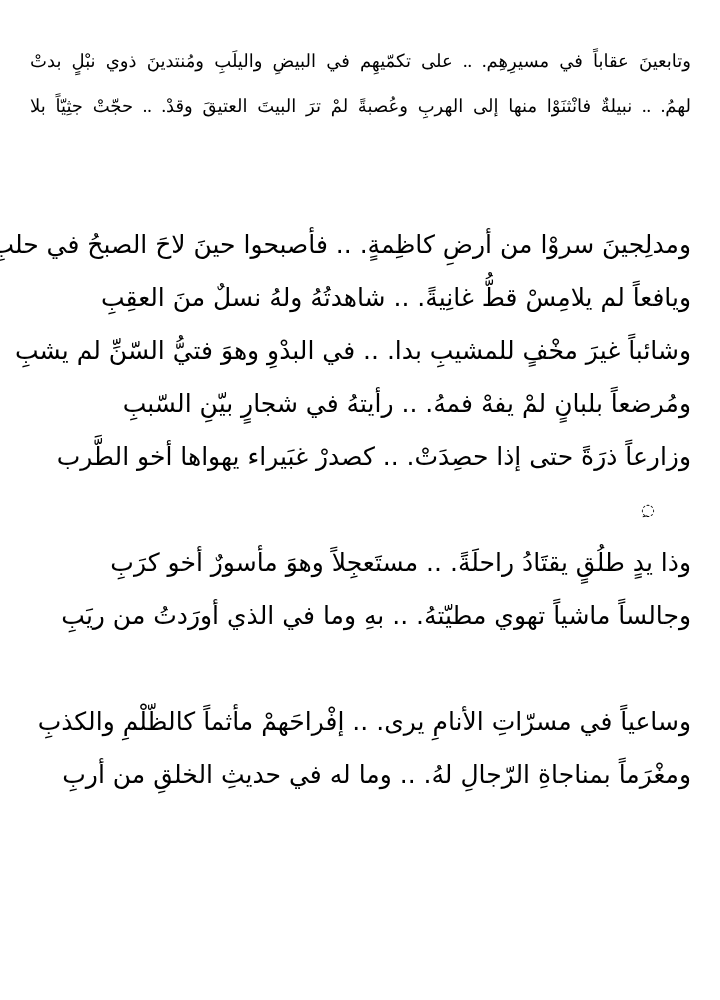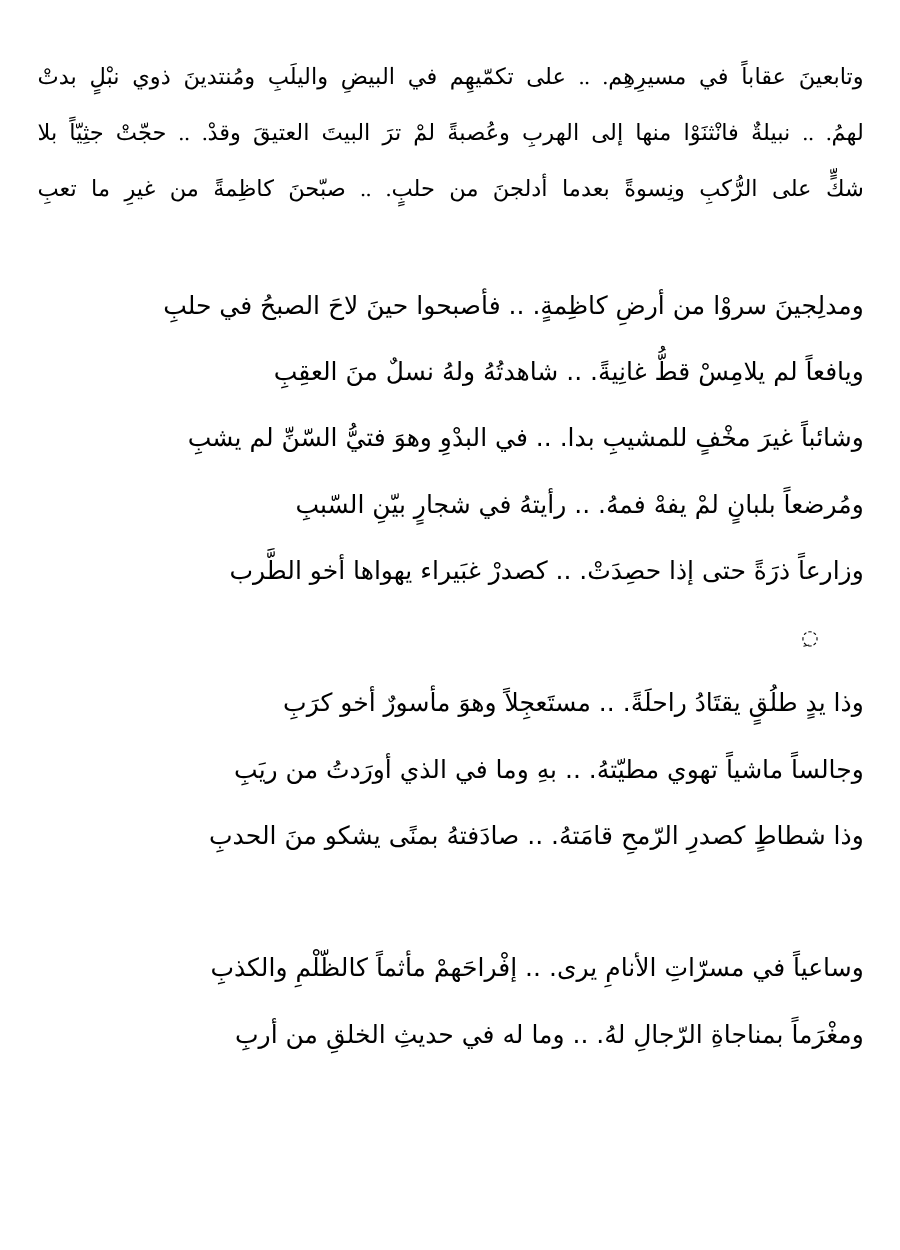--- a/index.html
+++ b/index.html
@@ -36,21 +36,21 @@
     font-family: Liberation Serif, serif;
   }
   .verses {
     position: absolute;
     top: 218px;
     right: 29px;
     left: 30px;
   }
   .verse-line {
     direction: rtl;
-    font-size: 20px;
+    font-size: 25px;
     line-height: 53px;
     height: 53px;
     text-align: right;
     white-space: nowrap;
   }
   .mark-line {
     direction: rtl;
     font-size: 16px;
     line-height: 53px;
     height: 53px;
@@ -62,35 +62,33 @@
   }
 </style>
 </head>
 <body>
 
 <div class="page">
 
   <div class="paragraph">
     <div class="para-line">وتابعينَ عقاباً في مسيرِهِم. .. على تكمّيهِم في البيضِ واليلَبِ ومُنتدينَ ذوي نبْلٍ بدتْ</div>
     <div class="para-line">لهمُ. .. نبيلةٌ فانْثنَوْا منها إلى الهربِ وعُصبةً لمْ ترَ البيتَ العتيقَ وقدْ. .. حجّتْ جثِيّاً بلا</div>
-    <div class="para-line">شكٍّ على الرُّكبِ ونِسوةً بعدما أدلجنَ من حلبٍ. .. صبّحنَ كاظِمةً من غيرِ ما تعبِ</div>
   </div>
 
   <div class="verses">
     <div class="verse-line">ومدلِجينَ سروْا من أرضِ كاظِمةٍ. .. فأصبحوا حينَ لاحَ الصبحُ في حلبِ</div>
     <div class="verse-line">ويافعاً لم يلامِسْ قطُّ غانِيةً. .. شاهدتُهُ ولهُ نسلٌ منَ العقِبِ</div>
     <div class="verse-line">وشائباً غيرَ مخْفٍ للمشيبِ بدا. .. في البدْوِ وهوَ فتيُّ السّنِّ لم يشبِ</div>
     <div class="verse-line">ومُرضعاً بلبانٍ لمْ يفهْ فمهُ. .. رأيتهُ في شجارٍ بيّنِ السّببِ</div>
     <div class="verse-line">وزارعاً ذرَةً حتى إذا حصِدَتْ. .. كصدرْ غبَيراء يهواها أخو الطَّرب</div>
 
     <div class="mark-line">◌ِ</div>
 
     <div class="verse-line">وذا يدٍ طلُقٍ يقتَادُ راحلَةً. .. مستَعجِلاً وهوَ مأسورٌ أخو كرَبِ</div>
     <div class="verse-line">وجالساً ماشياً تهوي مطيّتهُ. .. بهِ وما في الذي أورَدتُ من ريَبِ</div>
-    <div class="verse-line">وذا شطاطٍ كصدرِ الرّمحِ قامَتهُ. .. صادَفتهُ بمنًى يشكو منَ الحدبِ</div>
 
     <div class="blank-line"></div>
 
     <div class="verse-line">وساعياً في مسرّاتِ الأنامِ يرى. .. إفْراحَهمْ مأثماً كالظّلْمِ والكذبِ</div>
     <div class="verse-line">ومغْرَماً بمناجاةِ الرّجالِ لهُ. .. وما له في حديثِ الخلقِ من أربِ</div>
   </div>
 
 </div>
 
 </body></html>

